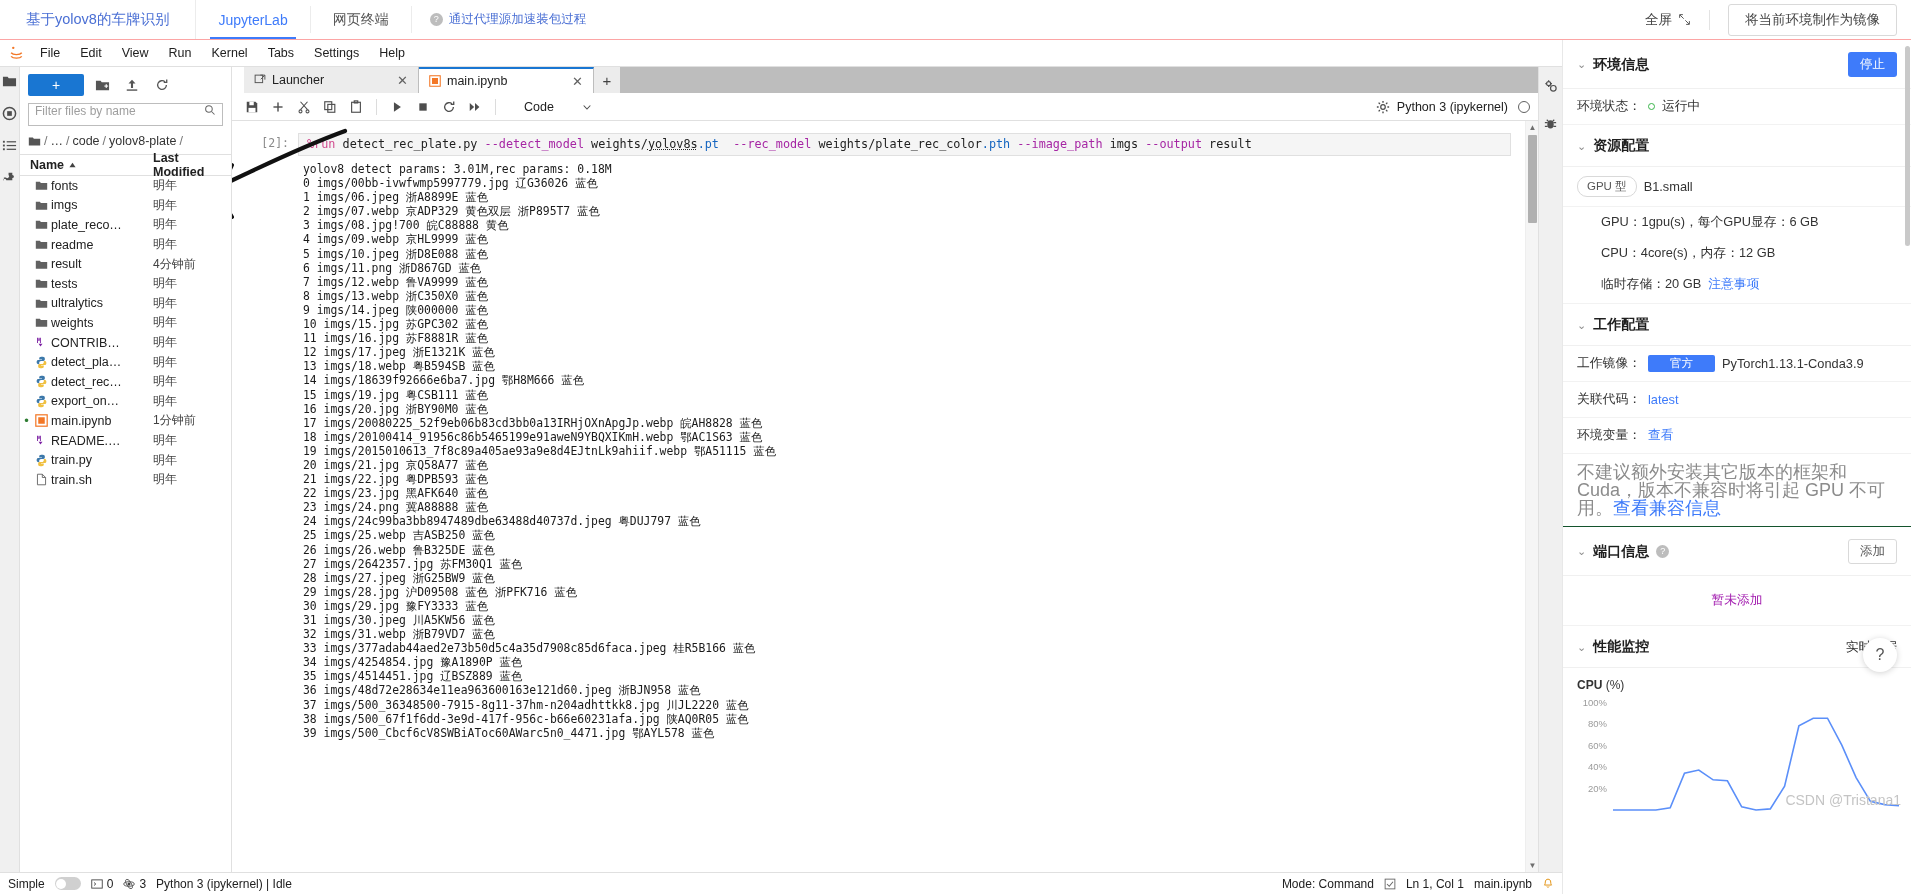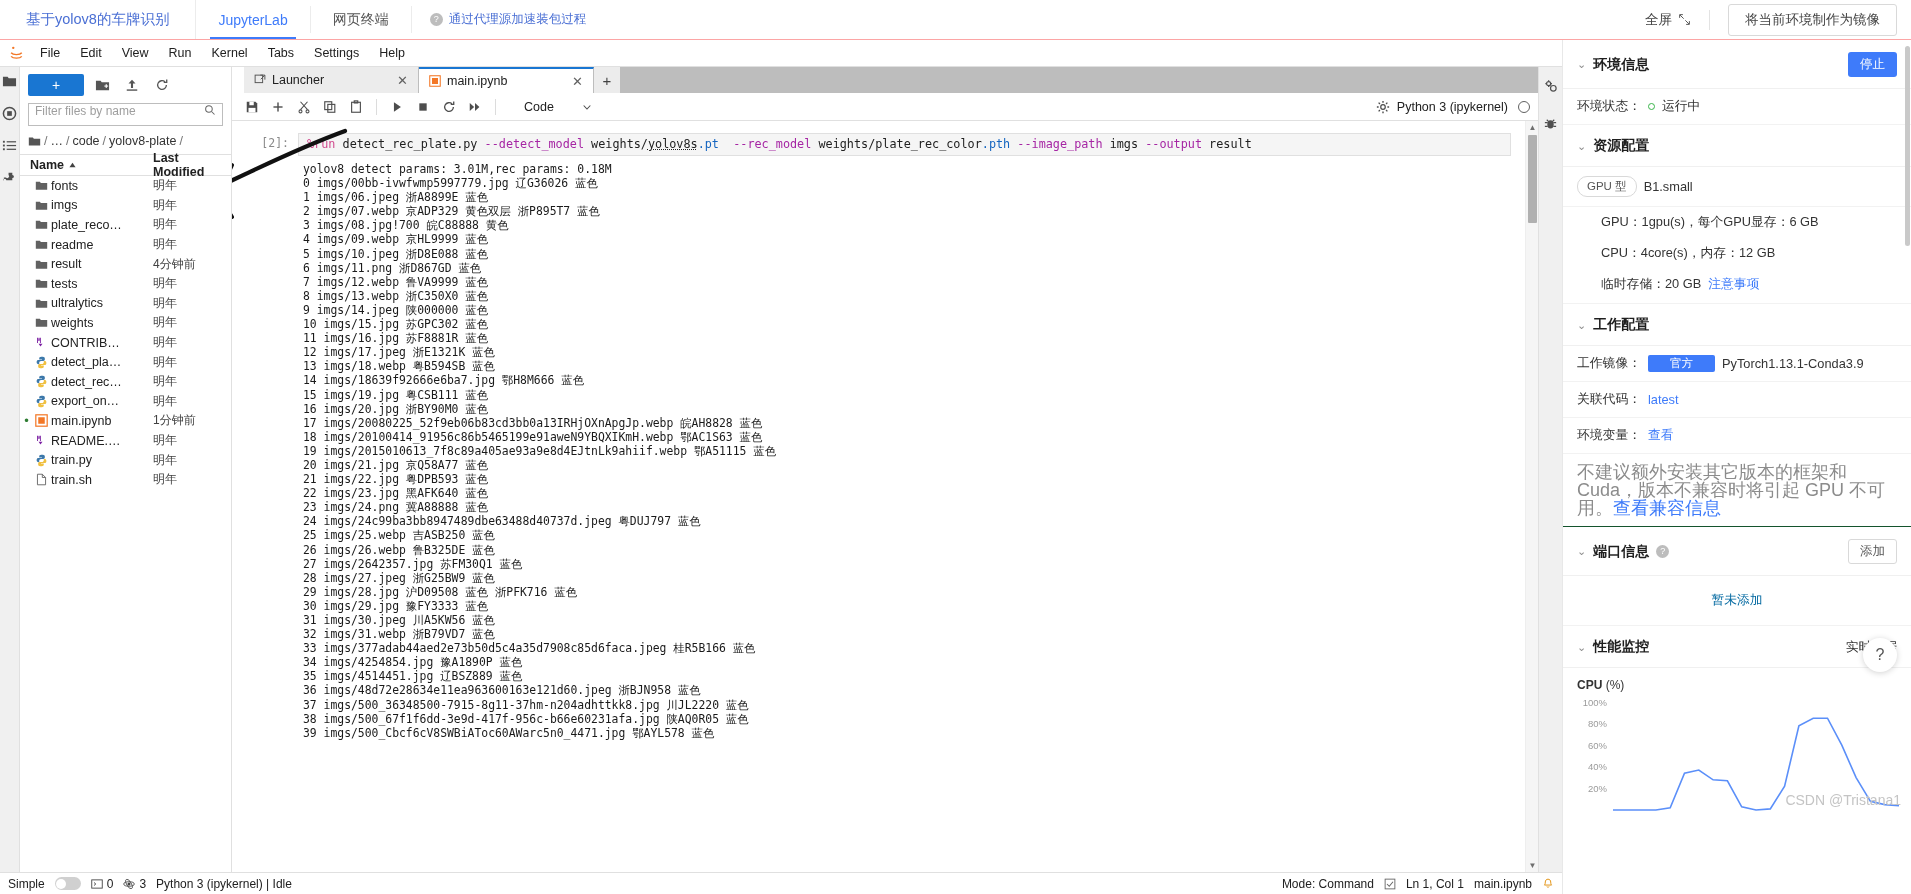--- a/index.html
+++ b/index.html
@@ -256,21 +256,21 @@
     font-size: 11.5px; color: #555; background: #fff; white-space: nowrap;
   }
   .chip-official {
     background: #3e7bfa; color: #fff; border-radius: 2px; padding: 1px 22px;
     font-size: 11.5px; white-space: nowrap;
   }
   .env-note {
     padding: 9px 14px; font-size: 18px; color: #8c8c8c; line-height: 18px;
     border-bottom: 1px solid #14532d;
   }
-  .env-empty { padding: 16px 14px; text-align: center; color: #0369a1; font-size: 12.8px; border-bottom: 1px solid #f2f2f2; }
+  .env-empty { padding: 16px 14px; text-align: center; color: #a21caf; font-size: 12.8px; border-bottom: 1px solid #f2f2f2; }
   .env-realtime { font-size: 12.8px; color: #333; cursor: pointer; }
   .chart-wrap { padding: 10px 14px 0 10px; position: relative; }
   .chart-title { font-size: 12px; color: #333; font-weight: bold; margin-bottom: 2px; padding-left: 4px; }
   .chart-title span.unit { font-weight: normal; }
   .chart-svg { display: block; }
   .tick-lbl { font-size: 9.5px; fill: #9b9b9b; font-family: "Liberation Sans", sans-serif; }
   .watermark {
     position: absolute; right: 10px; bottom: 6px; font-size: 14px;
     color: #c4c4c4; white-space: nowrap;
   }

